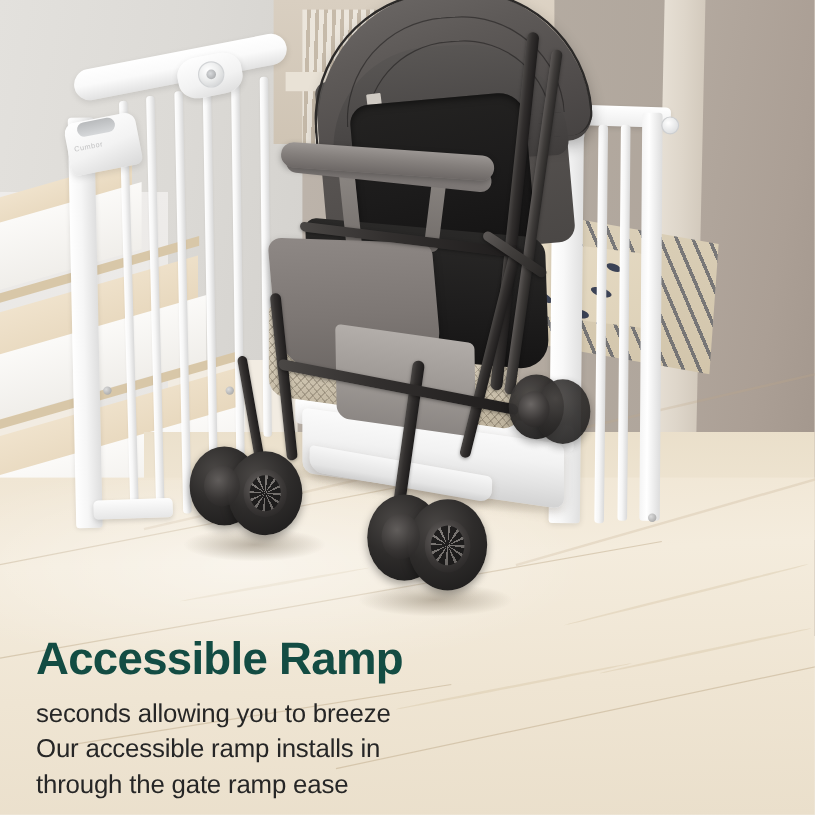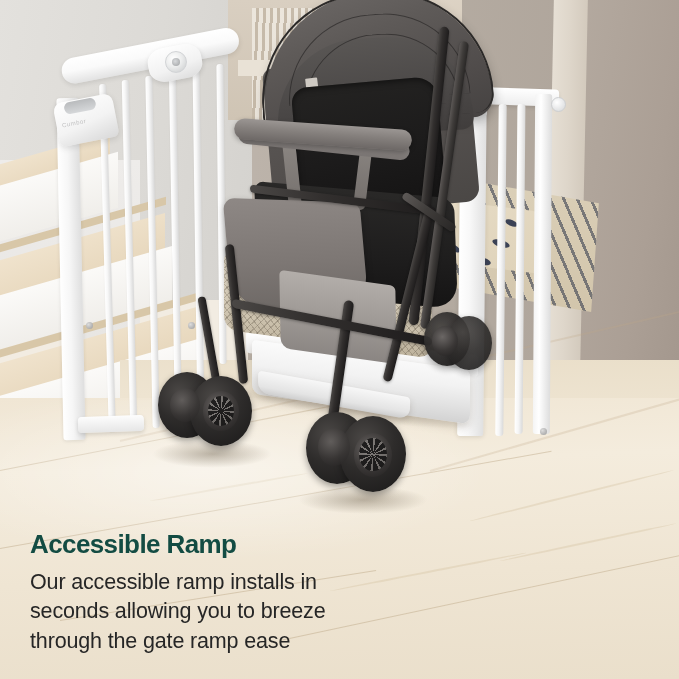--- a/index.html
+++ b/index.html
@@ -435,21 +435,21 @@
        rgba(105,92,72,.42) 0%, rgba(105,92,72,0) 70%);
     border-radius: 50%;
   }
 
   
   .text-wrap {
     position: absolute; left: 30px; top: 530px;
     width: 430px;
   }
   .headline {
-    font-size: 26px;
+    font-size: 38px;
     font-weight: bold;
     color: #134c43;
     letter-spacing: -0.6px;
     line-height: 1.08;
     white-space: nowrap;
   }
   .subcopy {
     margin-top: 10px;
     font-size: 21.5px;
     font-weight: normal;
@@ -608,19 +608,19 @@
     <div class="wheel-hub" style="left:318px;top:428px;width:32px;height:38px;opacity:.75;"></div>
 
     <div class="wheel" style="left:424px;top:312px;width:46px;height:54px;opacity:.95;"></div>
     <div class="wheel" style="left:446px;top:316px;width:46px;height:54px;opacity:.9;"></div>
     <div class="wheel-hub" style="left:432px;top:326px;width:26px;height:30px;"></div>
   </div>
 
   <div class="text-wrap">
     <div class="headline">Accessible Ramp</div>
     <div class="subcopy">
+      <span>seconds allowing you to breeze</span>
       <span>Our accessible ramp installs in</span>
-      <span>seconds allowing you to breeze</span>
       <span>through the gate ramp ease</span>
     </div>
   </div>
 
 </div>
 
 </body></html>

